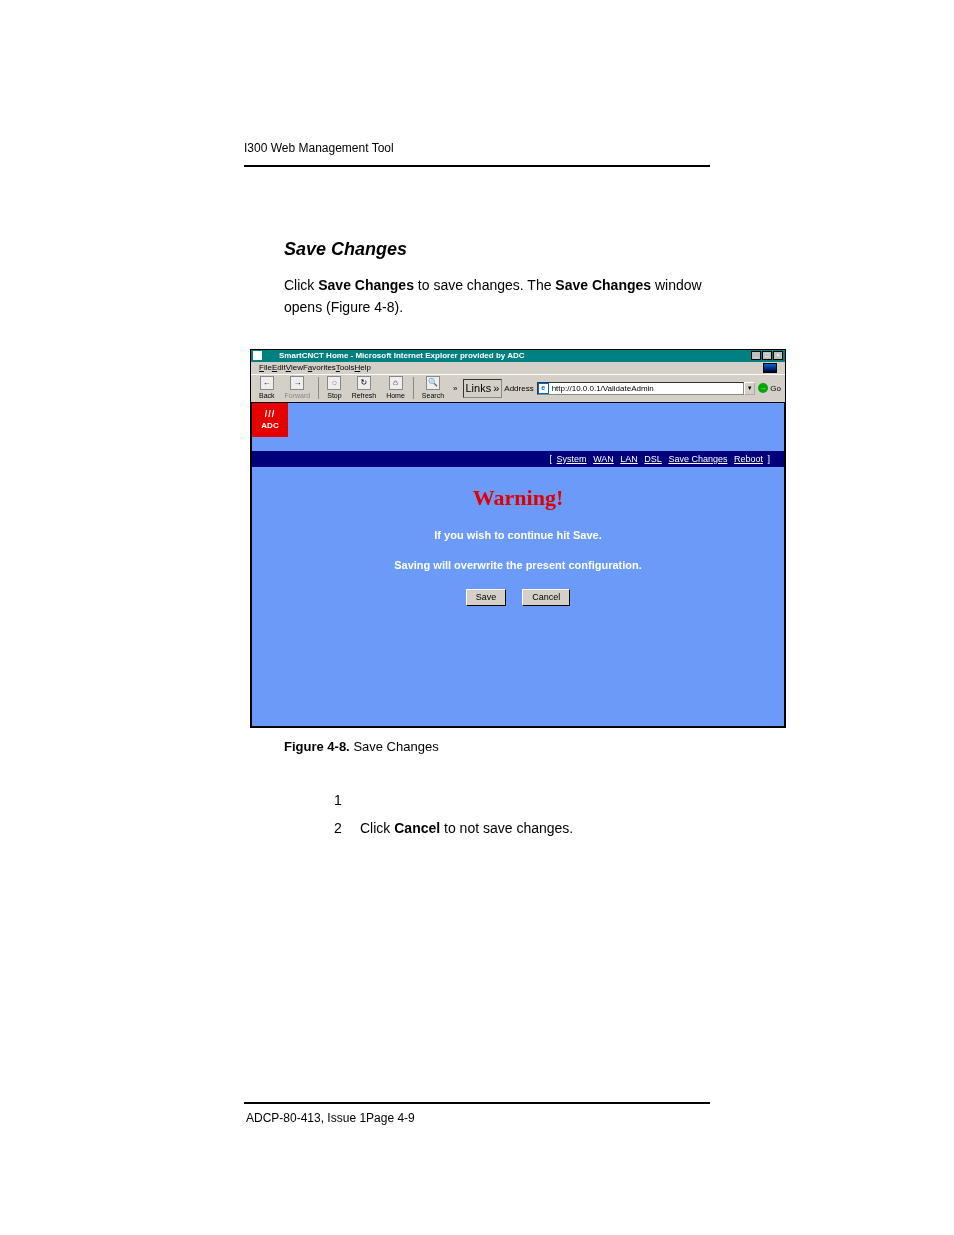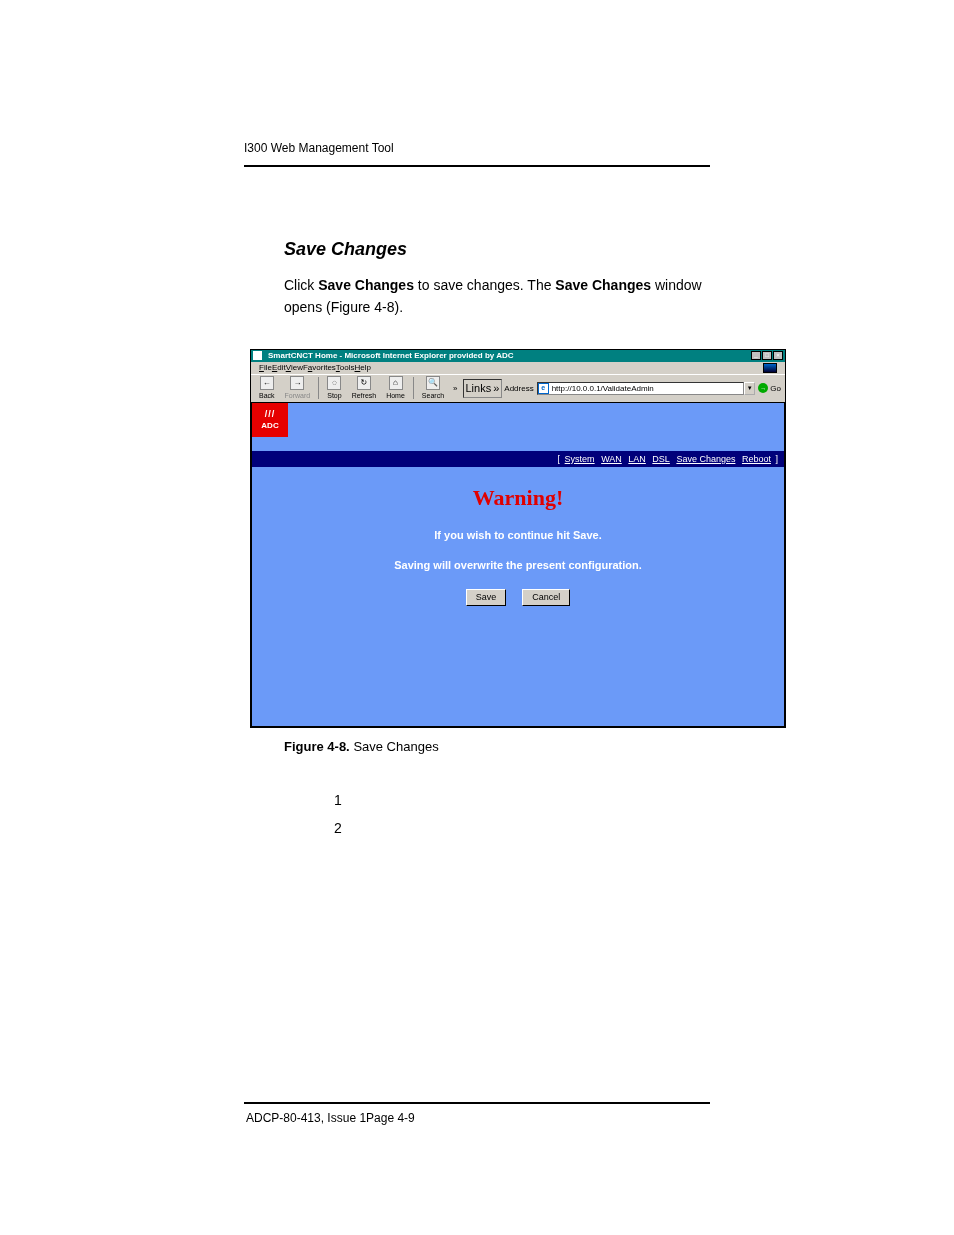--- a/index.html
+++ b/index.html
@@ -74,21 +74,21 @@
   }
   .titlebar {
     background: #008080;
     color: #fff;
     display: flex;
     align-items: center;
     justify-content: space-between;
     padding: 1px 2px;
     height: 12px;
   }
-  .titlebar-left { display:flex; align-items:center; gap:6px; }
+  .titlebar-left { display:flex; align-items:center; gap:17px; }
   .tb-icon {
     width: 9px; height: 9px; background:#fff;
   }
   .title-text { font-weight: bold; font-size: 8px; }
   .win-btns { display:flex; gap:1px; }
   .win-btn {
     width: 10px; height: 9px;
     background:#c0c0c0; border:1px solid #000;
     font-size:6px; line-height:7px; text-align:center;
   }
@@ -140,21 +140,21 @@
   .logo-box {
     width:36px; height:34px; background:#e60000; color:#fff;
     display:flex; flex-direction:column; align-items:center; justify-content:center;
     font-size:8px; font-weight:bold; margin: 0;
   }
   .logo-stripes { letter-spacing:1px; font-size:9px;}
   .nav-bar {
     background: #00007a;
     color:#fff;
     font-size:9px;
-    padding: 2px 6px;
+    padding: 2px 14px;
     text-align: right;
     margin-top: 14px;
   }
   .nav-bar .bracket { color:#fff; }
   .nav-bar .nlink { color:#fff; text-decoration: underline; margin: 0 2px;}
   .warning-body {
     text-align:center;
     padding: 16px 10px 120px 10px;
   }
   .warning-h {
@@ -286,20 +286,23 @@
     <span class="fig-label">Figure 4-8.</span>
     <span>Save Changes</span>
   </div>
 
   <div class="action-list">
     <div class="action-item">
       <span class="bullet-num">1</span>
     </div>
     <div class="action-item">
       <span class="bullet-num">2</span>
+      <span>
+        <span>Click </span><span class="action-bold">Cancel</span><span> to not save changes.</span>
+      </span>
     </div>
   </div>
 
   <hr class="hr-footer">
   <div class="footer-line">
     <span>ADCP-80-413, Issue 1</span>
     <span>Page 4-9</span>
   </div>
 </div>
 

